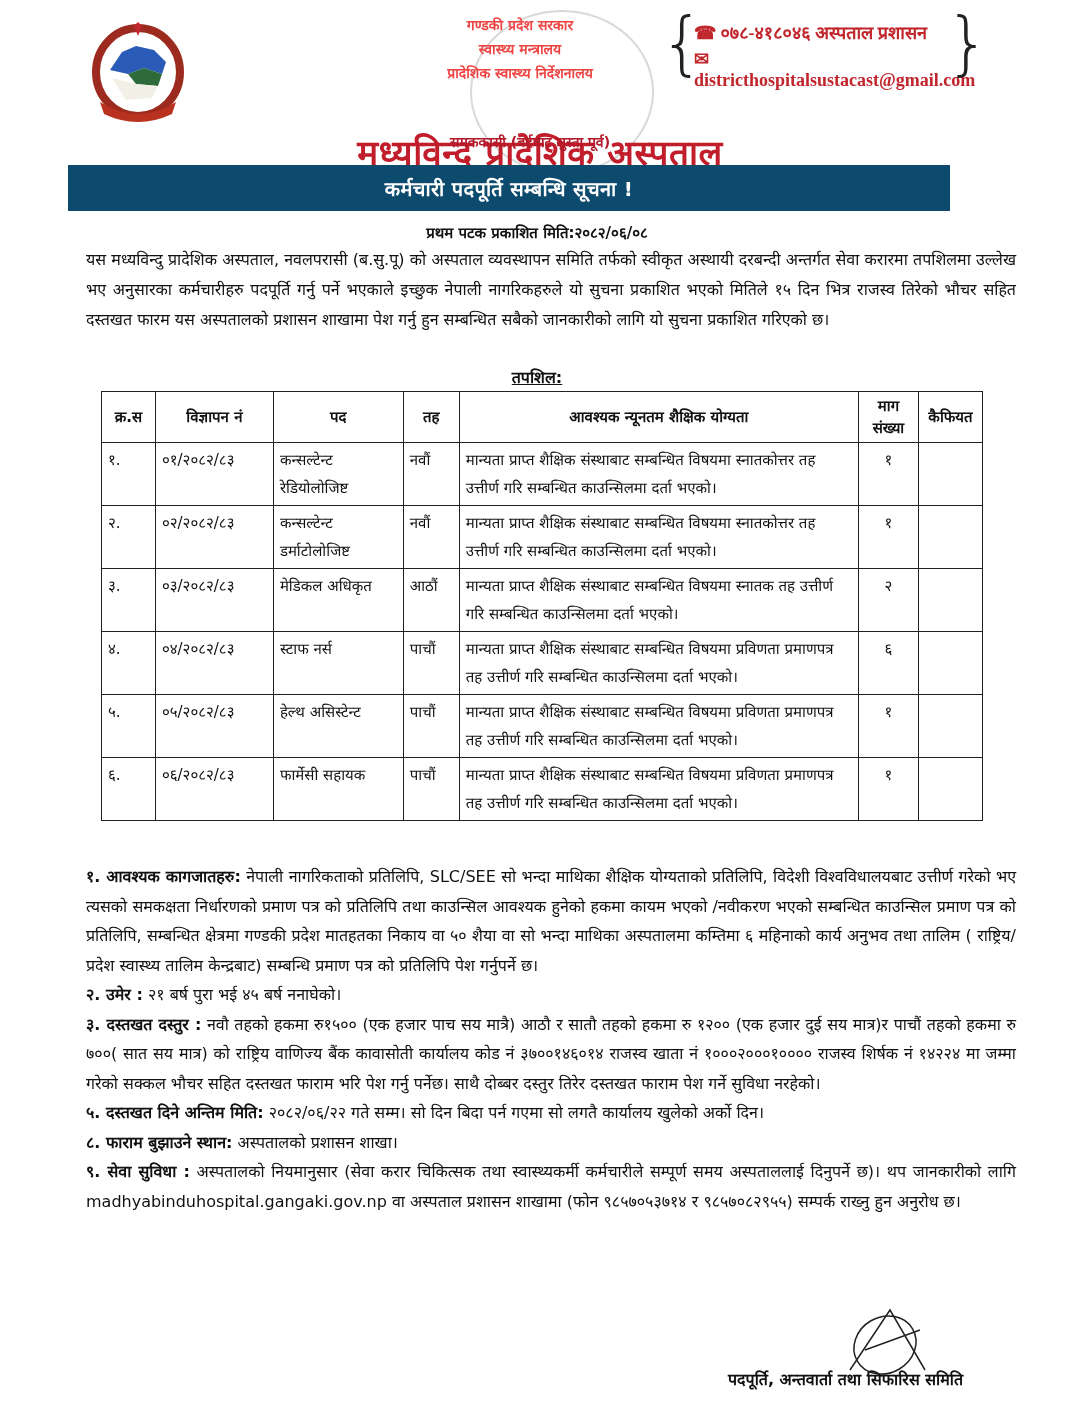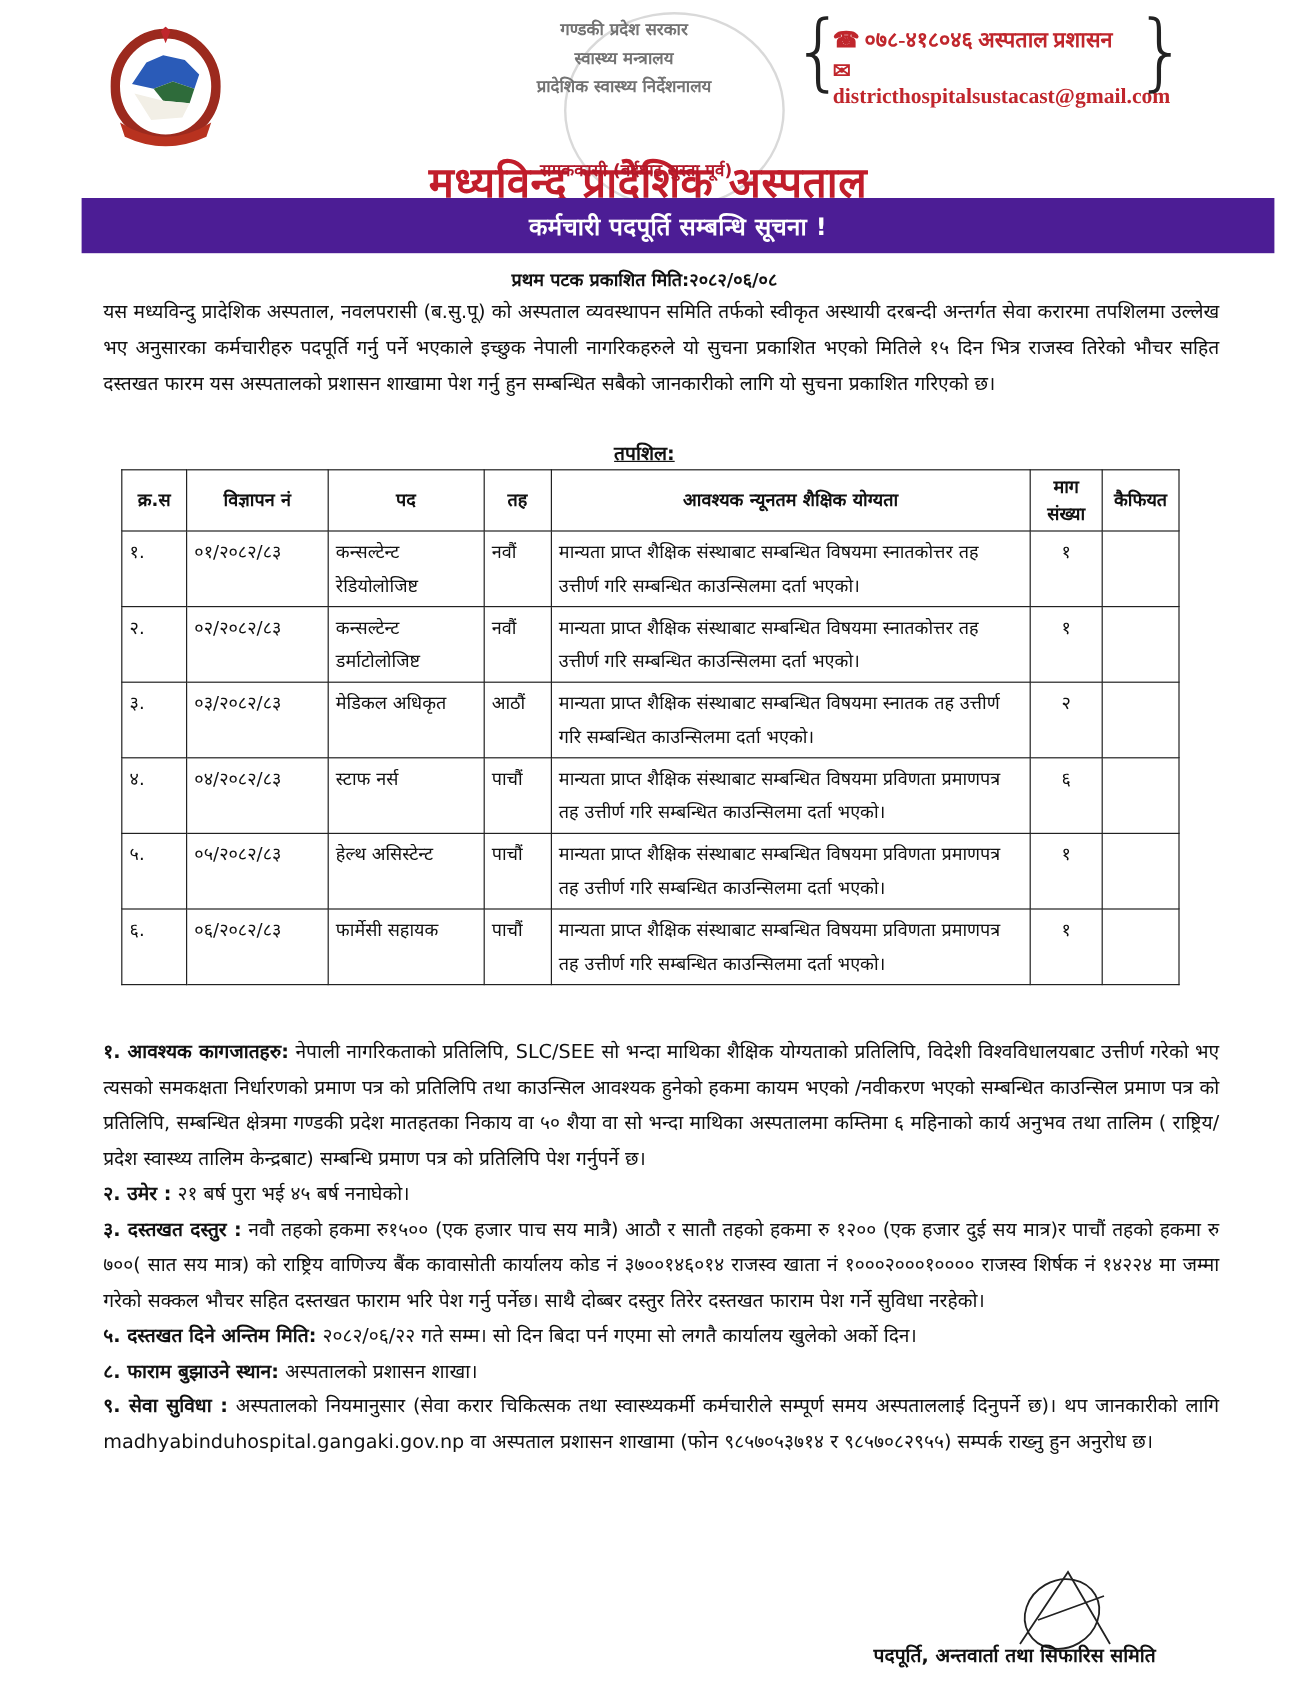--- a/index.html
+++ b/index.html
@@ -5,33 +5,33 @@
   html, body { margin: 0; padding: 0; background: #ffffff; }
   body {
     width: 1074px; height: 1406px; position: relative; overflow: hidden;
     font-family: "DejaVu Sans", "Liberation Sans", sans-serif;
     color: #111;
   }
   .abs { position: absolute; }
 
   
   .emblem { left: 92px; top: 22px; width: 92px; height: 100px; }
-  .gov-line { left: 370px; width: 300px; text-align: center; color: #737373; font-weight: bold; font-size: 14px; line-height: 22px; }
+  .gov-line { left: 370px; width: 300px; text-align: center; color: #ef4444; font-weight: bold; font-size: 14px; line-height: 22px; }
   .hospital-name { left: 285px; top: 84px; width: 510px; text-align: center; color: #c11d2b; font-size: 35px; font-weight: bold; letter-spacing: 0.5px; line-height: 44px; margin-top: 47px; }
   .hospital-sub { left: 400px; top: 132px; width: 260px; text-align: center; color: #b2192a; font-size: 14px; font-weight: bold; }
   .contact-box { left: 660px; top: 6px; width: 330px; height: 76px; }
   .brace { font-size: 70px; line-height: 70px; font-weight: 200; color: #222; top: 2px; }
   .brace.left { left: 0; }
   .brace.right { right: 0; }
   .contact-line { left: 34px; width: 270px; text-align: left; font-family: "Liberation Serif", serif; color: #c0262c; font-size: 18px; font-weight: bold; }
   .contact-line .ic { color: #c0262c; margin-right: 4px; }
   .stamp { left: 470px; top: 10px; width: 180px; height: 160px; border-radius: 50%; border: 2px solid rgba(40,40,40,0.35); opacity: 0.5; }
 
   
-  .banner { left: 68px; top: 165px; width: 994px; height: 46px; background: #4c1d95; display: flex; align-items: center; justify-content: center; }
+  .banner { left: 68px; top: 165px; width: 882px; height: 46px; background: #0c4a6e; display: flex; align-items: center; justify-content: center; }
   .banner-text { color: #fff; font-size: 20px; font-weight: bold; letter-spacing: 0.3px; }
 
   .pub-date { left: 0; width: 1074px; top: 222px; text-align: center; font-size: 15px; font-weight: bold; }
 
   .intro { left: 86px; top: 245px; width: 930px; font-size: 16px; line-height: 30px; text-align: justify; }
 
   .tapsil { left: 0; width: 1074px; top: 366px; text-align: center; font-size: 16px; font-weight: bold; text-decoration: underline; }
 
   
   .tbl { left: 101px; top: 391px; width: 882px; border-collapse: collapse; font-size: 15px; }

